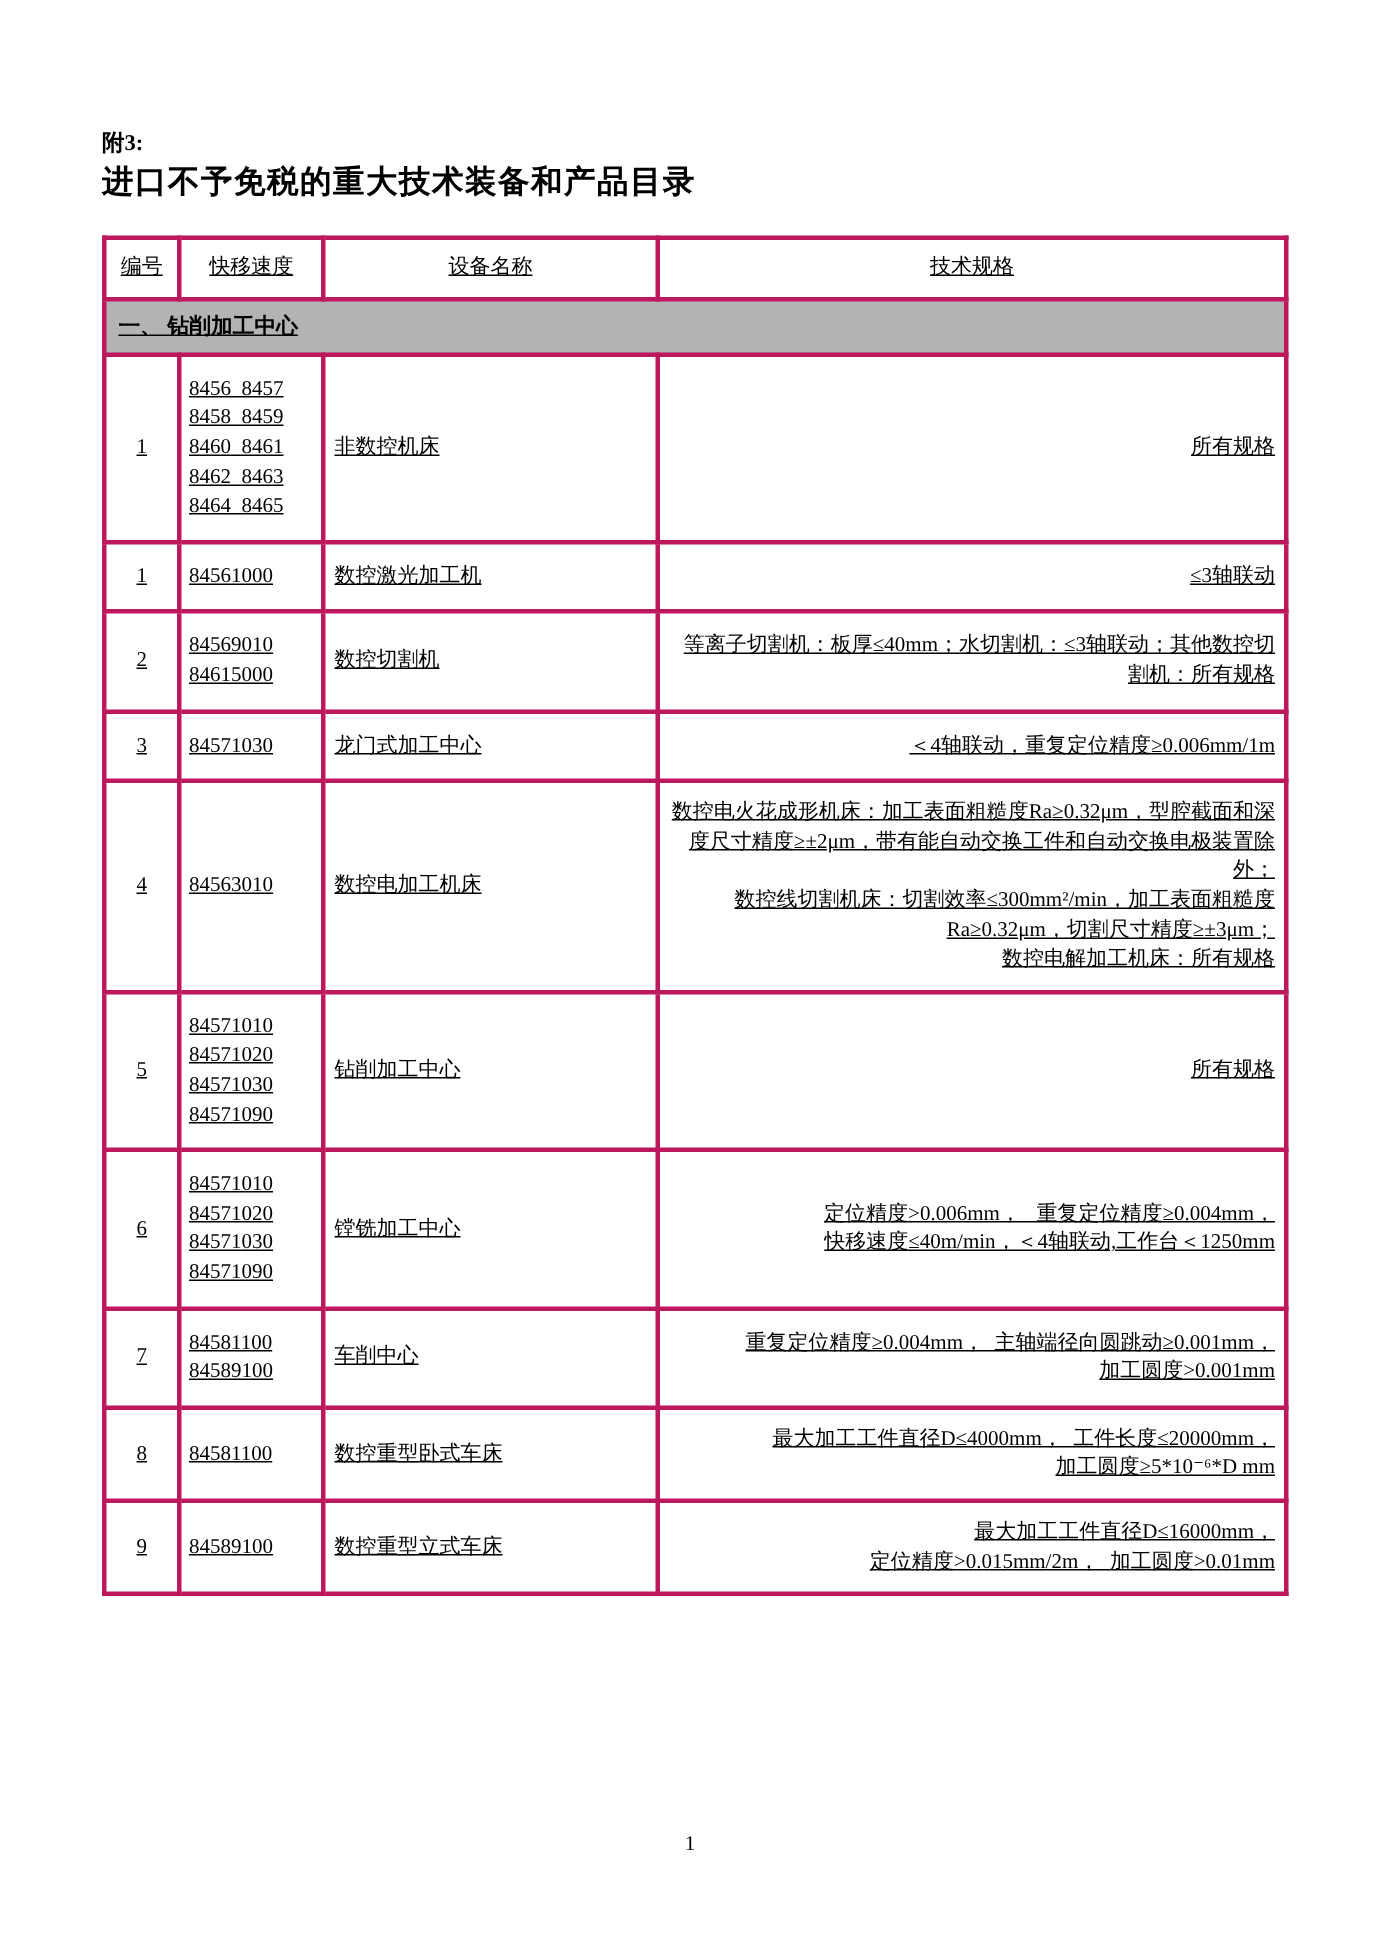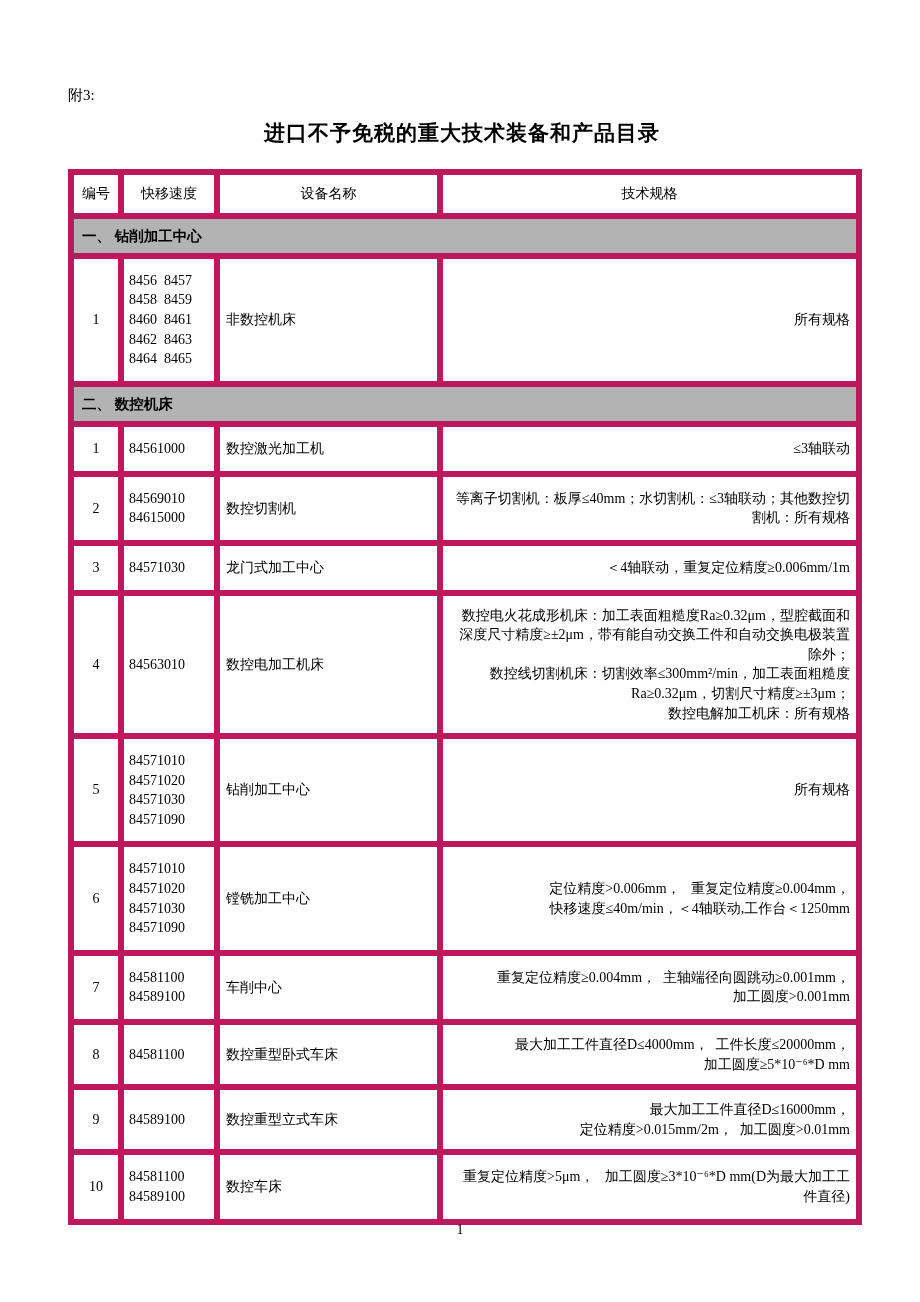--- a/index.html
+++ b/index.html
@@ -13,42 +13,43 @@
     position: relative;
     width: 920px;
     height: 1302px;
     box-sizing: border-box;
     padding: 86px 64px 0 68px;
     background: #ffffff;
     overflow: hidden;
   }
   .attachment {
     font-size: 15px;
-    font-weight: normal;
-    margin-bottom: 14px;
+    font-weight: bold;
+    margin-bottom: 2px;
   }
   .title {
     font-size: 21px;
     font-weight: bold;
-    text-align: center;
+    text-align: left;
     margin: 0 0 22px 0;
     letter-spacing: 1px;
   }
   table.catalog {
     width: 788px;
     border-collapse: collapse;
     table-layout: fixed;
     font-size: 14px;
   }
   table.catalog th,
   table.catalog td {
-    border: 6px solid #be185d;
+    border: 3px solid #be185d;
     vertical-align: middle;
     line-height: 1.4;
     box-sizing: border-box;
+    text-decoration: underline;
   }
   table.catalog th {
     font-weight: normal;
     text-align: center;
     padding: 9px 4px;
     background: #ffffff;
   }
   tr.section-row td {
     background: #b3b3b3;
     font-weight: bold;
@@ -120,23 +121,20 @@
         <td class="c-no">1</td>
         <td class="c-tariff">8456  8457
 8458  8459
 8460  8461
 8462  8463
 8464  8465</td>
         <td class="c-name">非数控机床</td>
         <td class="c-spec">所有规格</td>
       </tr>
 
-      <tr class="section-row">
-        <td colspan="4">二、 数控机床</td>
-      </tr>
 
       <tr>
         <td class="c-no">1</td>
         <td class="c-tariff">84561000</td>
         <td class="c-name">数控激光加工机</td>
         <td class="c-spec">≤3轴联动</td>
       </tr>
 
       <tr>
         <td class="c-no">2</td>
@@ -201,27 +199,20 @@
       </tr>
 
       <tr>
         <td class="c-no">9</td>
         <td class="c-tariff">84589100</td>
         <td class="c-name">数控重型立式车床</td>
         <td class="c-spec">最大加工工件直径D≤16000mm，
 定位精度&gt;0.015mm/2m，  加工圆度&gt;0.01mm</td>
       </tr>
 
-      <tr>
-        <td class="c-no">10</td>
-        <td class="c-tariff">84581100
-84589100</td>
-        <td class="c-name">数控车床</td>
-        <td class="c-spec">重复定位精度&gt;5μm，   加工圆度≥3*10⁻⁶*D mm(D为最大加工工件直径)</td>
-      </tr>
 
 
 
     </tbody>
   </table>
 
   <div class="footer">1</div>
 
 </div>
 

